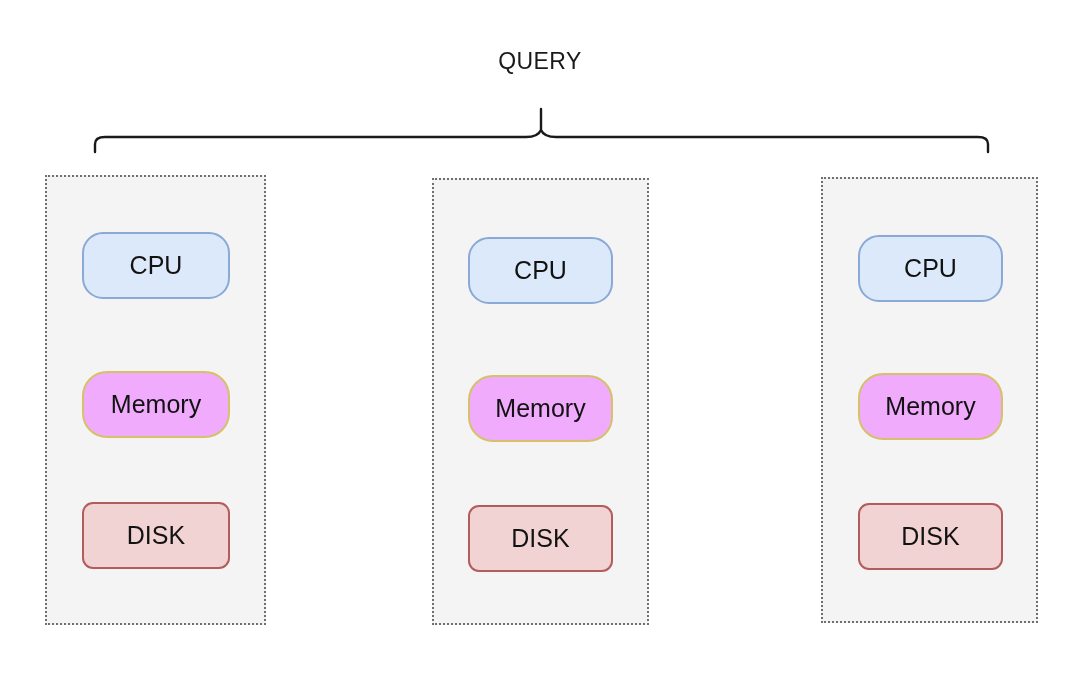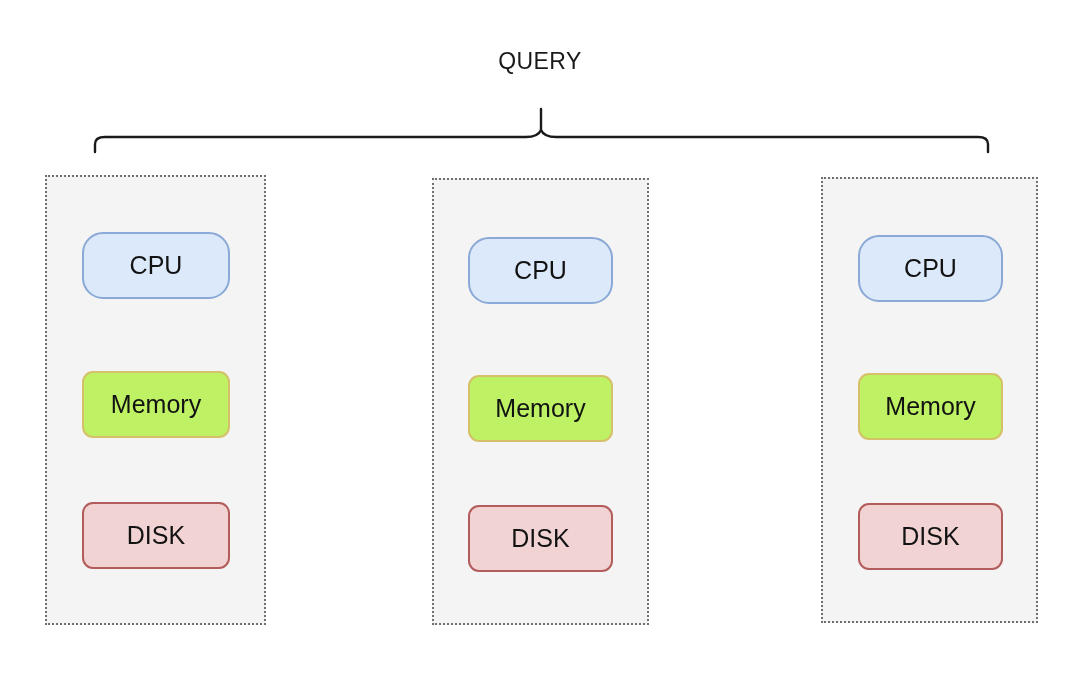--- a/index.html
+++ b/index.html
@@ -68,22 +68,23 @@
     white-space: nowrap;
   }
 
   .comp-cpu {
     background: #dce9fa;
     border-color: #8aa9d6;
     border-radius: 21px;
   }
 
   .comp-memory {
-    background: #bef264;
+    background: #f0abfc;
     border-color: #d4c169;
+    border-radius: 25px;
   }
 
   .comp-disk {
     background: #f2d3d3;
     border-color: #b35c5c;
   }
 </style>
 </head>
 <body>
 

